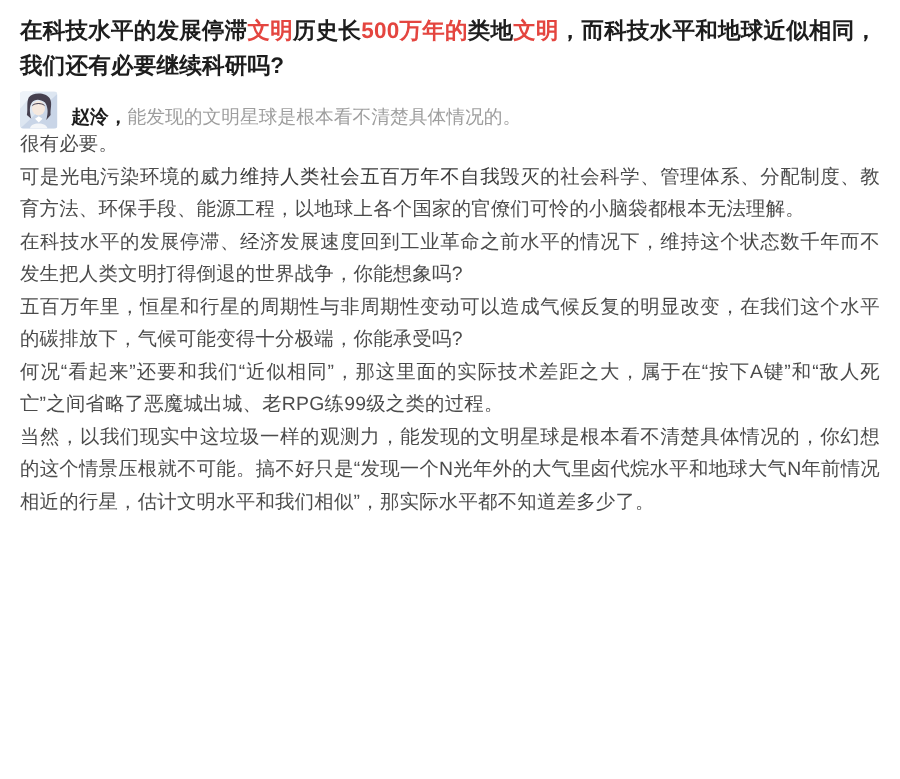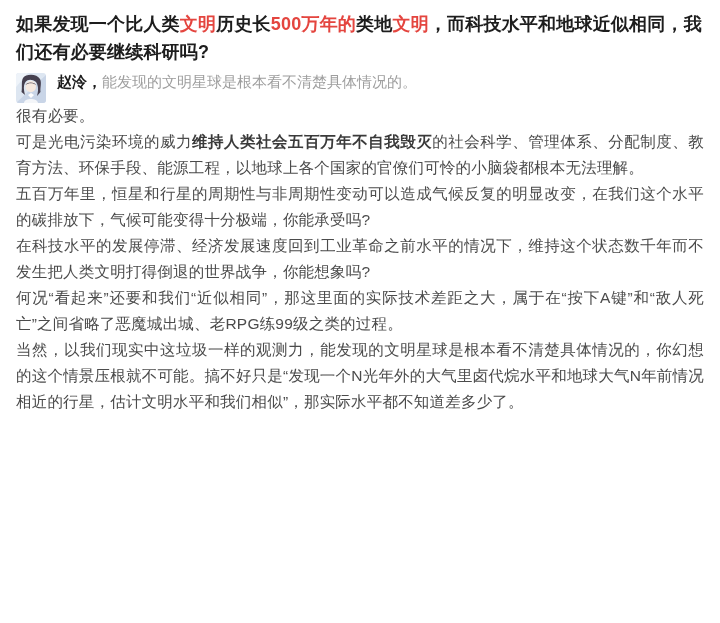--- a/index.html
+++ b/index.html
@@ -20,21 +20,21 @@
     letter-spacing: 0.2px;
     margin: 0 0 7px 0;
     cursor: pointer;
   }
   .question-title .hl {
     color: var(--highlight-red, #e4453f);
     text-align: right;
   }
   .author-row {
     display: flex;
-    align-items: flex-start;
+    align-items: flex-end;
     margin: 4px 0 0 0;
   }
   .avatar {
     width: 30px;
     height: 30px;
     border-radius: 3px;
     overflow: hidden;
     flex: 0 0 auto;
     display: block;
     cursor: pointer;
@@ -57,30 +57,30 @@
     color: var(--bio-color, #9e9e9e);
   }
   .answer p {
     font-size: 15.5px;
     color: var(--body-color, #4b4b4b);
     line-height: 26px;
     letter-spacing: 0.2px;
     text-align: justify;
   }
   .answer p .seg-bold {
-    font-weight: 700;
+    font-weight: 400;
     color: var(--bold-color, #3a3a3a);
   }
 </style>
 </head>
 <body>
 
 <div class="page">
 
-  <h1 class="question-title" id="question-title"><span>如果发现一个比人类</span><span class="hl">文明</span><span>历史长</span><span class="hl">500万年的</span><span>类地</span><span class="hl">文明</span><span>，而科技水平和地球近似相同，我们还有必要继续科研吗?</span></h1>
+  <h1 class="question-title" id="question-title"><span>在科技水平的发展停滞</span><span class="hl">文明</span><span>历史长</span><span class="hl">500万年的</span><span>类地</span><span class="hl">文明</span><span>，而科技水平和地球近似相同，我们还有必要继续科研吗?</span></h1>
 
   <div class="author-row">
     <span class="avatar">
       <svg width="30" height="30" viewBox="0 0 30 30" xmlns="http://www.w3.org/2000/svg">
         <rect width="30" height="30" fill="#dde6f1"></rect>
         <polygon points="0,30 30,2 30,30" fill="#c9d5e7"></polygon>
         <polygon points="0,0 12,0 0,14" fill="#eef3f9"></polygon>
         <path d="M7 5 C10 0.5 21 0.5 24 6 C26 10 24 14 24.5 19 L21 23 C23 16 22 12 20 9 C16 6 12 6 9.5 9 C7.5 12 7.5 16 9 22 L5.5 19 C6.5 14 5 9 7 5 Z" fill="#46404f"></path>
         <ellipse cx="14.8" cy="13.5" rx="5.2" ry="5.8" fill="#f6e9df"></ellipse>
         <path d="M9.6 12 C10 8.5 19.5 8.5 20 12 C17 9.5 12.5 9.5 9.6 12 Z" fill="#56505f"></path>
@@ -89,19 +89,19 @@
       </svg>
     </span>
     <span class="author-name">赵泠</span>
     <span class="author-sep">，</span>
     <span class="author-bio">能发现的文明星球是根本看不清楚具体情况的。</span>
   </div>
 
   <div class="answer" id="answer-body">
       <p><span>很有必要。</span></p>
       <p><span>可是光电污染环境的威力</span><span class="seg-bold">维持人类社会五百万年不自我毁灭</span><span>的社会科学、管理体系、分配制度、教育方法、环保手段、能源工程，以地球上各个国家的官僚们可怜的小脑袋都根本无法理解。</span></p>
+      <p><span>在科技水平的发展停滞、经济发展速度回到工业革命之前水平的情况下，维持这个状态数千年而不发生把人类文明打得倒退的世界战争，你能想象吗?</span></p>
       <p><span>五百万年里，恒星和行星的周期性与非周期性变动可以造成气候反复的明显改变，在我们这个水平的碳排放下，气候可能变得十分极端，你能承受吗?</span></p>
-      <p><span>在科技水平的发展停滞、经济发展速度回到工业革命之前水平的情况下，维持这个状态数千年而不发生把人类文明打得倒退的世界战争，你能想象吗?</span></p>
       <p><span>何况“看起来”还要和我们“近似相同”，那这里面的实际技术差距之大，属于在“按下A键”和“敌人死亡”之间省略了恶魔城出城、老RPG练99级之类的过程。</span></p>
       <p><span>当然，以我们现实中这垃圾一样的观测力，能发现的文明星球是根本看不清楚具体情况的，你幻想的这个情景压根就不可能。搞不好只是“发现一个N光年外的大气里卤代烷水平和地球大气N年前情况相近的行星，估计文明水平和我们相似”，那实际水平都不知道差多少了。</span></p>
     </div>
 
 </div>
 
 </body></html>

